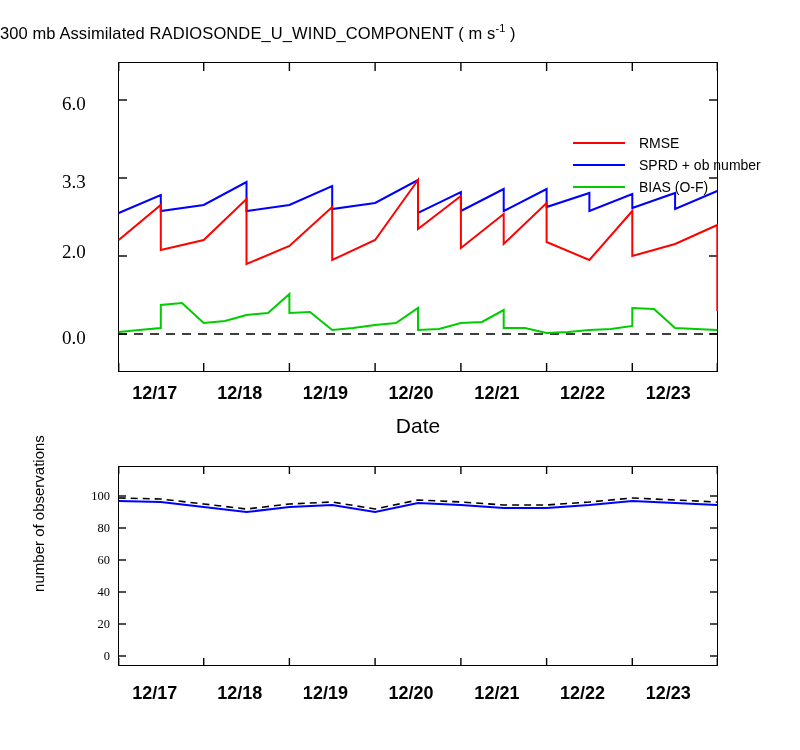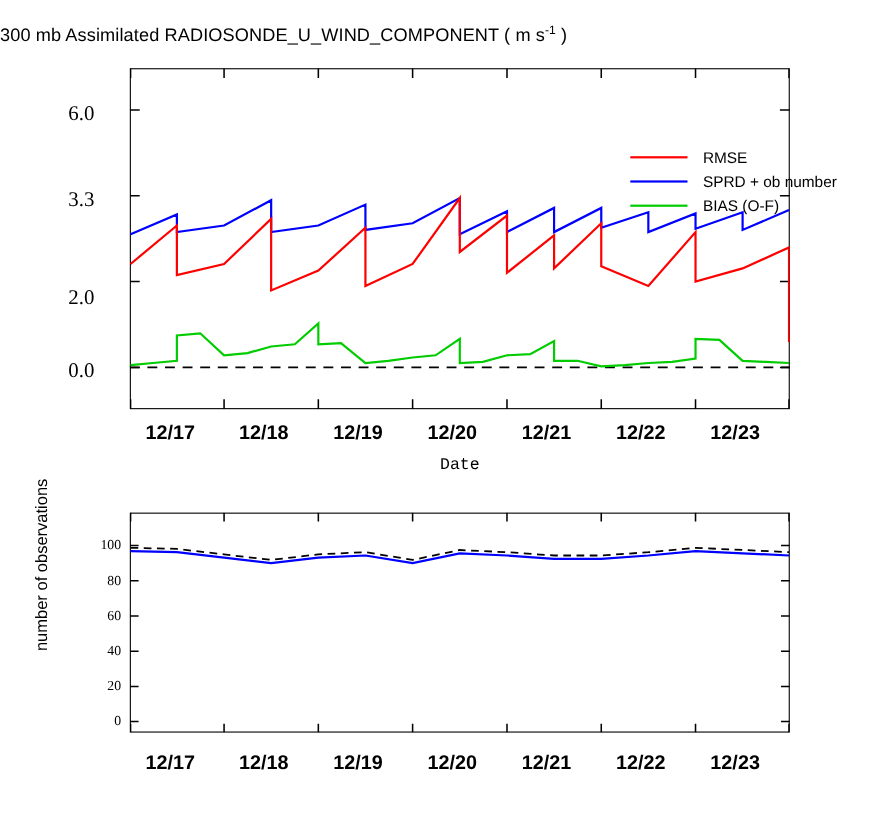--- a/index.html
+++ b/index.html
@@ -29,21 +29,21 @@
   #top-ylabels{position:absolute;left:60px;top:66px;width:48px;height:310px;}
 
   .xtick-label{
     position:absolute;transform:translateX(-50%);
     font-size:18px;font-weight:bold;white-space:nowrap;margin-left:36px;
   }
   #top-xlabels{position:absolute;left:118px;top:383px;width:600px;height:20px;}
   #bot-xlabels{position:absolute;left:118px;top:683px;width:600px;height:20px;}
 
   .axis-title{
-    position:absolute;text-align:center;font-size:15px;font-family:Liberation Mono, monospace;
+    position:absolute;text-align:center;font-size:21px;
   }
   #xaxis-title{left:118px;top:414px;width:600px;}
 
   #yaxis-title-bottom{
     position:absolute;left:-62px;top:505px;width:200px;
     transform:rotate(-90deg);transform-origin:50% 50%;
     text-align:center;font-size:15px;
   }
 
   
@@ -70,21 +70,21 @@
 
 <div id="root">
 
   <div class="title">
     <span>300 mb Assimilated RADIOSONDE_U_WIND_COMPONENT ( m s</span><sup>-1</sup><span> )</span>
   </div>
 
   <div id="top-ylabels">
     <div class="ytick-label" style="top:38px;">6.0</div>
     <div class="ytick-label" style="top:116px;">3.3</div>
-    <div class="ytick-label" style="top:205px;">2.0</div>
+    <div class="ytick-label" style="top:186px;">2.0</div>
     <div class="ytick-label" style="top:272px;">0.0</div>
   </div>
 
   <div id="top-panel">
     <div id="top-frame"></div>
     <div id="top-plot">
       <svg width="600" height="310" viewBox="0 0 600 310">
 
         <g stroke="#000" stroke-width="1.4">
 

